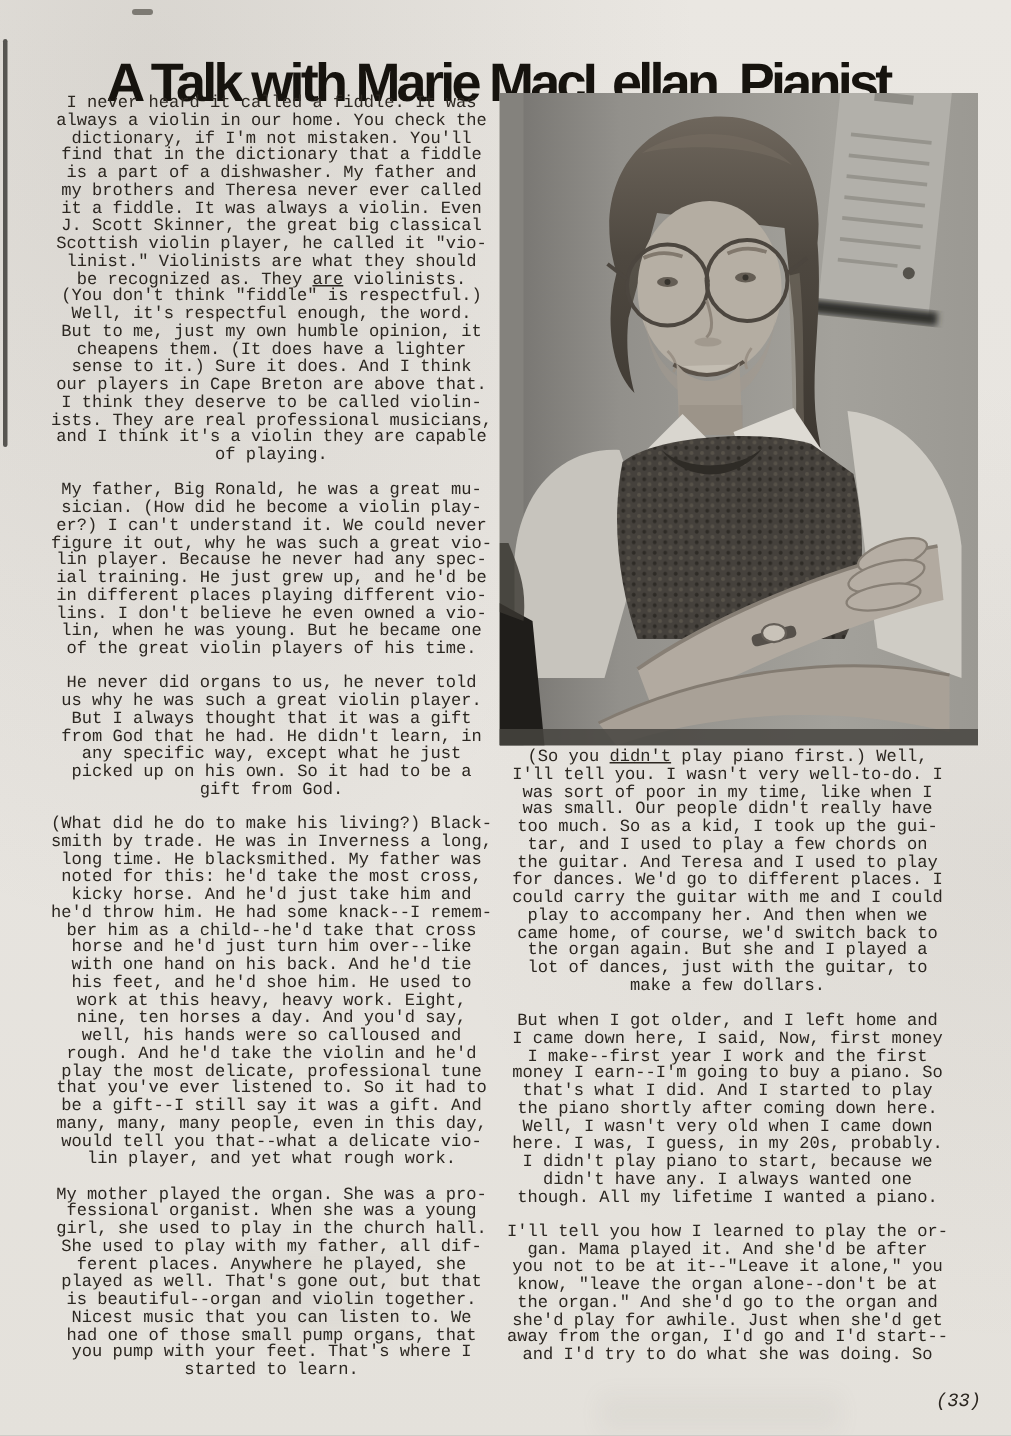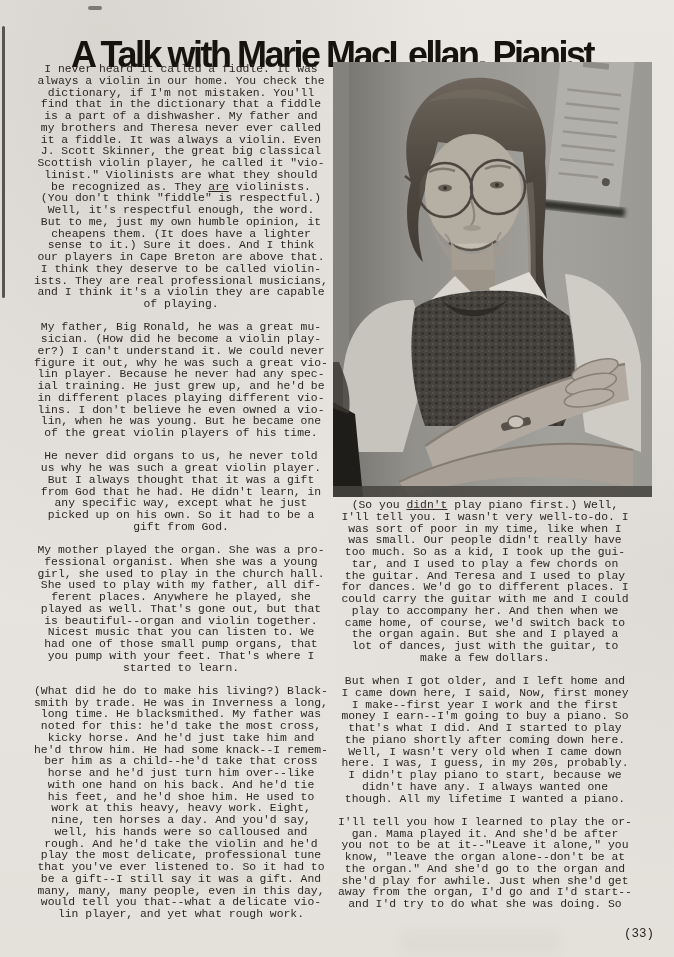--- a/index.html
+++ b/index.html
@@ -21,21 +21,21 @@
     font-family:"Liberation Sans","DejaVu Sans",sans-serif; font-weight:bold;
     font-size:36px; letter-spacing:-2.5px; white-space:nowrap; color:#16130e;
   }
   .photo { position:absolute; left:333px; top:62px; width:319px; height:435px;
     box-shadow:0 0 0 1px rgba(60,58,52,.25) inset; }
   .col { position:absolute; color:#2c2721; font-size:11.4px; line-height:11.75px;text-align:center; }
   .col-left  { left:30px;  top:64px;  width:302px; }
   .col-right { left:332px; top:500px; width:306px; }
   .para { margin:0 0 11.5px 0; white-space:pre-wrap; }
   .para u { text-underline-offset:1px; }
-  .page-number { position:absolute; right:20px; bottom:16px; font-size:12.5px; color:#2c2721; }
+  .page-number { position:absolute; right:20px; bottom:16px; font-size:12.5px; color:#2c2721;font-style:italic; }
 </style>
 </head>
 <body>
 
 <div class="page">
 
   <div class="scan-line"></div>
   <div class="scan-dash"></div>
   <div class="ghost" style="left:170px; top:830px; width:90px; height:60px;"></div>
   <div class="ghost" style="left:400px; top:930px; width:160px; height:25px;"></div>
@@ -190,51 +190,51 @@
 lins. I don't believe he even owned a vio-
 lin, when he was young. But he became one
 of the great violin players of his time.</p>
       <p class="para">He never did organs to us, he never told
 us why he was such a great violin player.
 But I always thought that it was a gift
 from God that he had. He didn't learn, in
 any specific way, except what he just
 picked up on his own. So it had to be a
 gift from God.</p>
-      <p class="para">My mother played the organ. She was a pro-
-fessional organist. When she was a young
-girl, she used to play in the church hall.
-She used to play with my father, all dif-
-ferent places. Anywhere he played, she
-played as well. That's gone out, but that
-is beautiful--organ and violin together.
-Nicest music that you can listen to. We
-had one of those small pump organs, that
-you pump with your feet. That's where I
-started to learn.</p>
       <p class="para">(What did he do to make his living?) Black-
 smith by trade. He was in Inverness a long,
 long time. He blacksmithed. My father was
 noted for this: he'd take the most cross,
 kicky horse. And he'd just take him and
 he'd throw him. He had some knack--I remem-
 ber him as a child--he'd take that cross
 horse and he'd just turn him over--like
 with one hand on his back. And he'd tie
 his feet, and he'd shoe him. He used to
 work at this heavy, heavy work. Eight,
 nine, ten horses a day. And you'd say,
 well, his hands were so calloused and
 rough. And he'd take the violin and he'd
 play the most delicate, professional tune
 that you've ever listened to. So it had to
 be a gift--I still say it was a gift. And
 many, many, many people, even in this day,
 would tell you that--what a delicate vio-
 lin player, and yet what rough work.</p>
+      <p class="para">My mother played the organ. She was a pro-
+fessional organist. When she was a young
+girl, she used to play in the church hall.
+She used to play with my father, all dif-
+ferent places. Anywhere he played, she
+played as well. That's gone out, but that
+is beautiful--organ and violin together.
+Nicest music that you can listen to. We
+had one of those small pump organs, that
+you pump with your feet. That's where I
+started to learn.</p>
     </div>
   <div class="col col-right">
       <p class="para">(So you <u>didn't</u> play piano first.) Well,
 I'll tell you. I wasn't very well-to-do. I
 was sort of poor in my time, like when I
 was small. Our people didn't really have
 too much. So as a kid, I took up the gui-
 tar, and I used to play a few chords on
 the guitar. And Teresa and I used to play
 for dances. We'd go to different places. I

